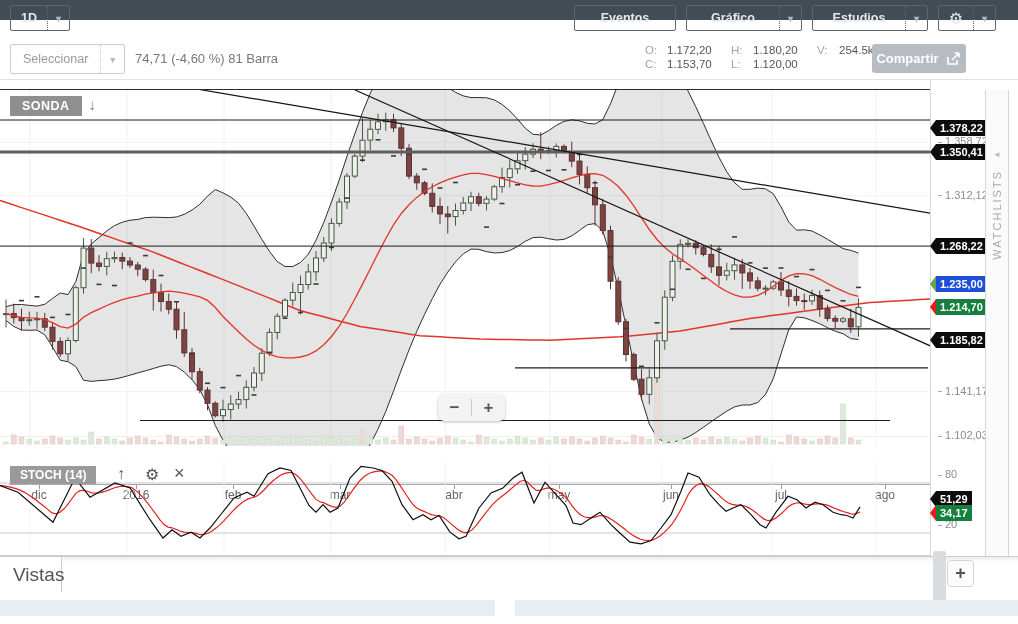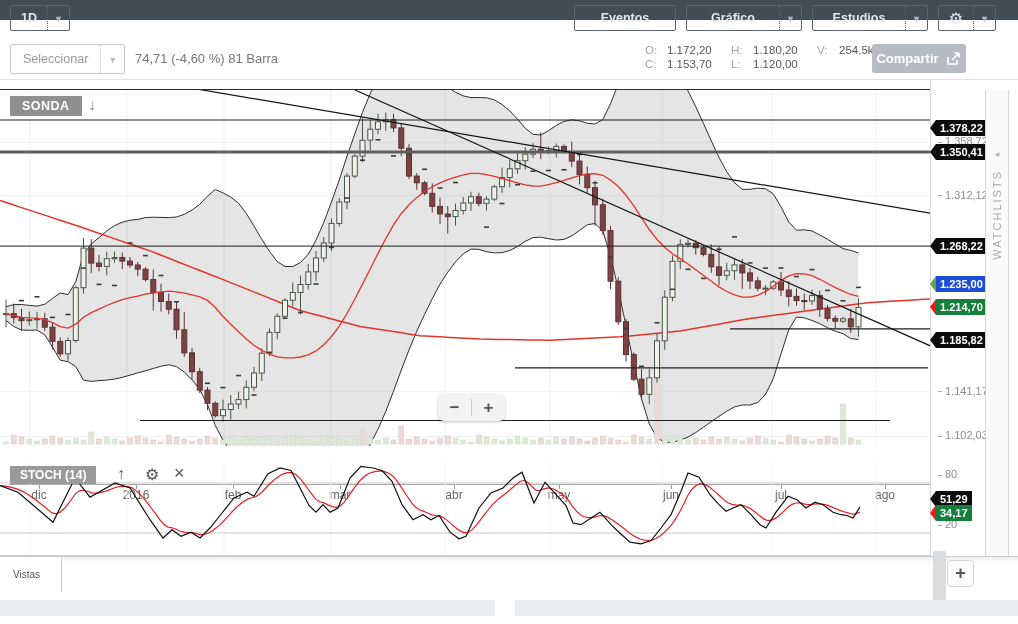--- a/index.html
+++ b/index.html
@@ -80,21 +80,21 @@
   .stoch-label { position:absolute; left:10px; top:466px; background:#9a9a9a; color:#fff;
     font-size:12px; font-weight:bold; padding:2px 10px; cursor:pointer; }
   .stoch-icon { position:absolute; top:465px; color:#555; font-size:16px; cursor:pointer; }
 
   
   .bottom-bar { position:absolute; left:0; top:556px; width:1018px; height:36px;
     background:#fff; border-top:1px solid #ccc; }
   .bottom-bar .shade { position:absolute; left:63px; top:0; right:0; height:100%;
     box-shadow:inset 0 7px 6px -6px rgba(0,0,0,.12); }
   .vistas-tab { position:absolute; left:0; top:0; width:62px; height:35px; background:#fff;
-    border-right:1px solid #c9c9c9; font-size:10px; color:#555; line-height:35px;
+    border-right:1px solid #c9c9c9; font-size:19px; color:#555; line-height:35px;
     padding-left:13px; cursor:pointer; }
   .scroll-thumb { position:absolute; left:933px; top:551px; width:13px; height:60px;
     background:#d9dcde; border-radius:2px; cursor:pointer; }
   .add-btn { position:absolute; left:947px; top:560px; width:27px; height:27px;
     border:1px solid #d5d5d5; border-radius:4px; background:#fcfcfc; color:#555;
     font-size:18px; font-weight:bold; text-align:center; line-height:25px; cursor:pointer; }
   .strip { position:absolute; top:600px; height:16px; background:#e8edf2; }
   .strip.left { left:0; width:495px; }
   .strip.right { left:515px; width:503px; }
 </style>

